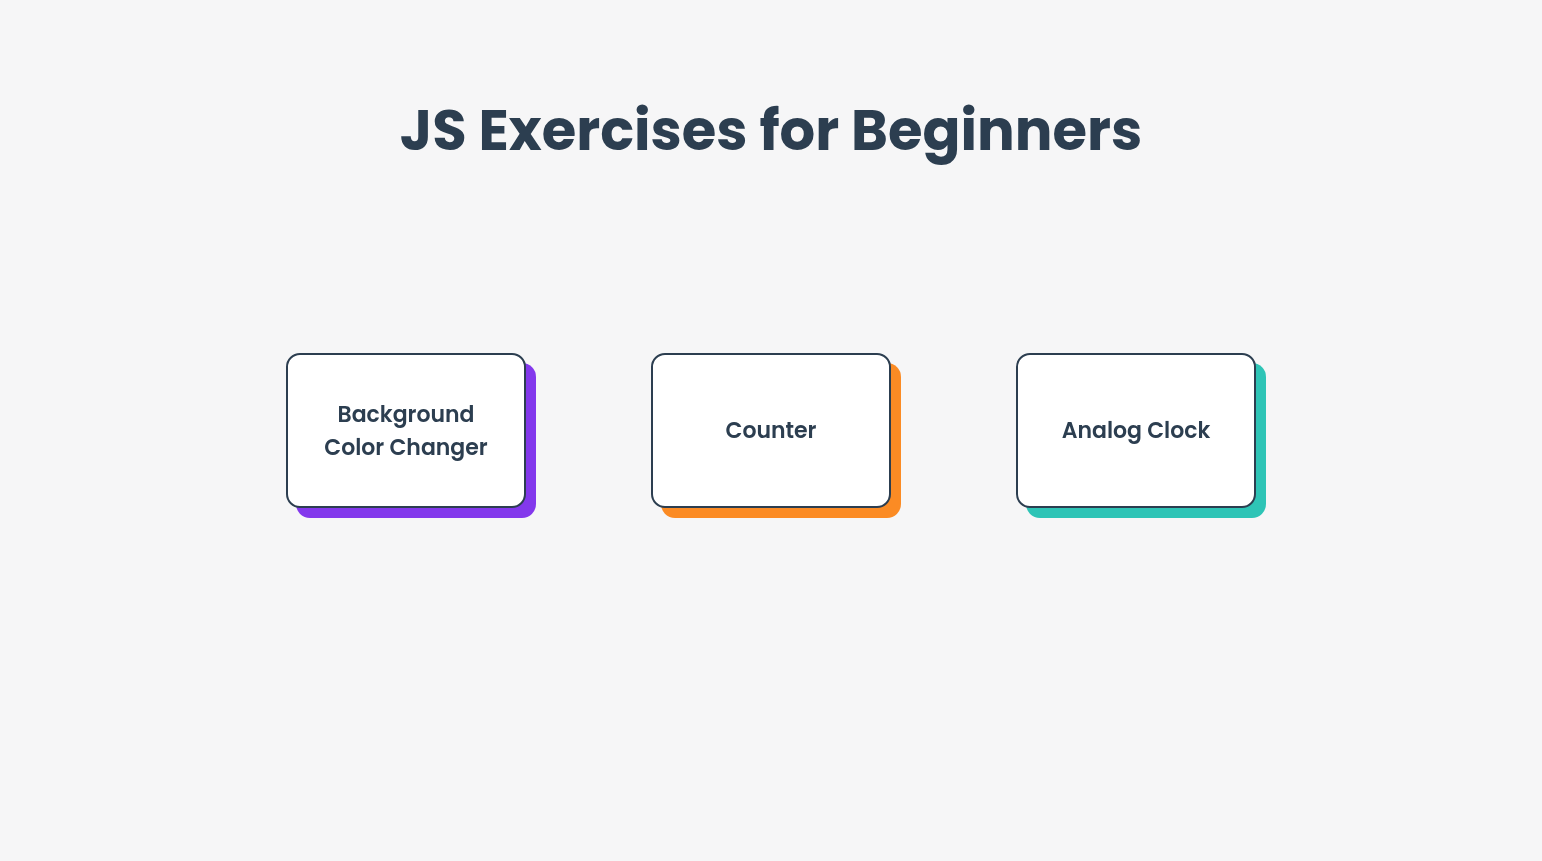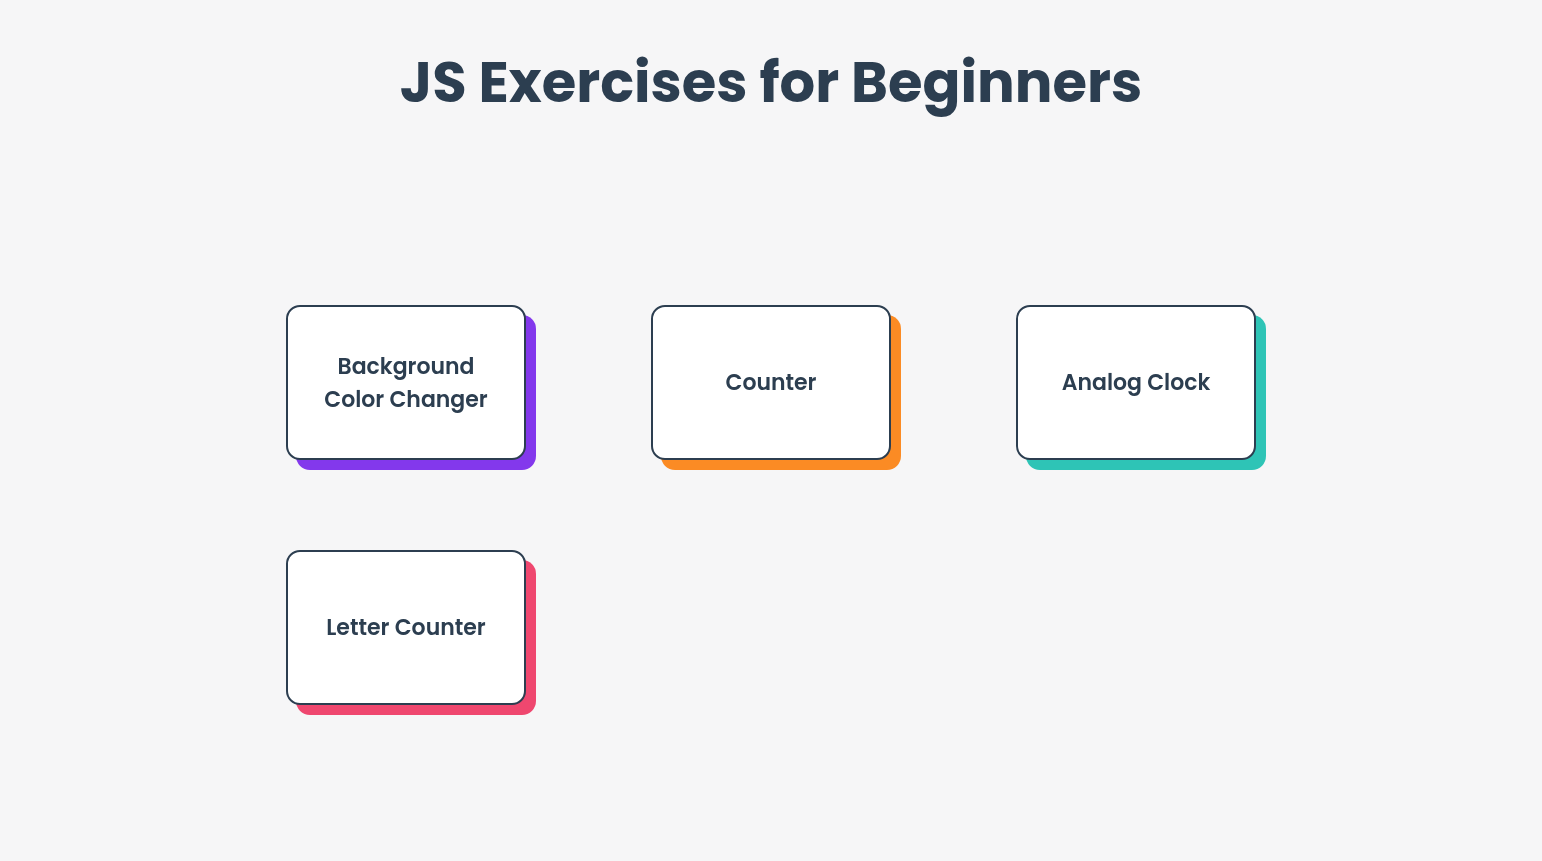--- a/index.html
+++ b/index.html
@@ -12,20 +12,21 @@
       background-color: #f6f6f7;
       width: 1542px;
       height: 861px;
       overflow: hidden;
     }
     .container {
       display: flex;
       flex-direction: column;
       align-items: center;
       padding-top: 40px;
+      margin-top: 48px;
     }
     .page-title {
       font-size: 56px;
       font-weight: 700;
       color: #2c3e50;
       text-align: center;
       margin-bottom: 180px;
     }
     .cards-grid {
       display: grid;
@@ -87,20 +88,14 @@
       <div class="card-front">
         <span class="card-title">Counter</span>
       </div>
     </div>
     <div class="card">
       <div class="card-shadow" style="background-color: #2ec4b6"></div>
       <div class="card-front">
         <span class="card-title">Analog Clock</span>
       </div>
     </div>
-    <div class="card">
-      <div class="card-shadow" style="background-color: #ef476f"></div>
-      <div class="card-front">
-        <span class="card-title">Letter Counter</span>
-      </div>
-    </div>
   </div>
 </div>
 
 </body></html>

